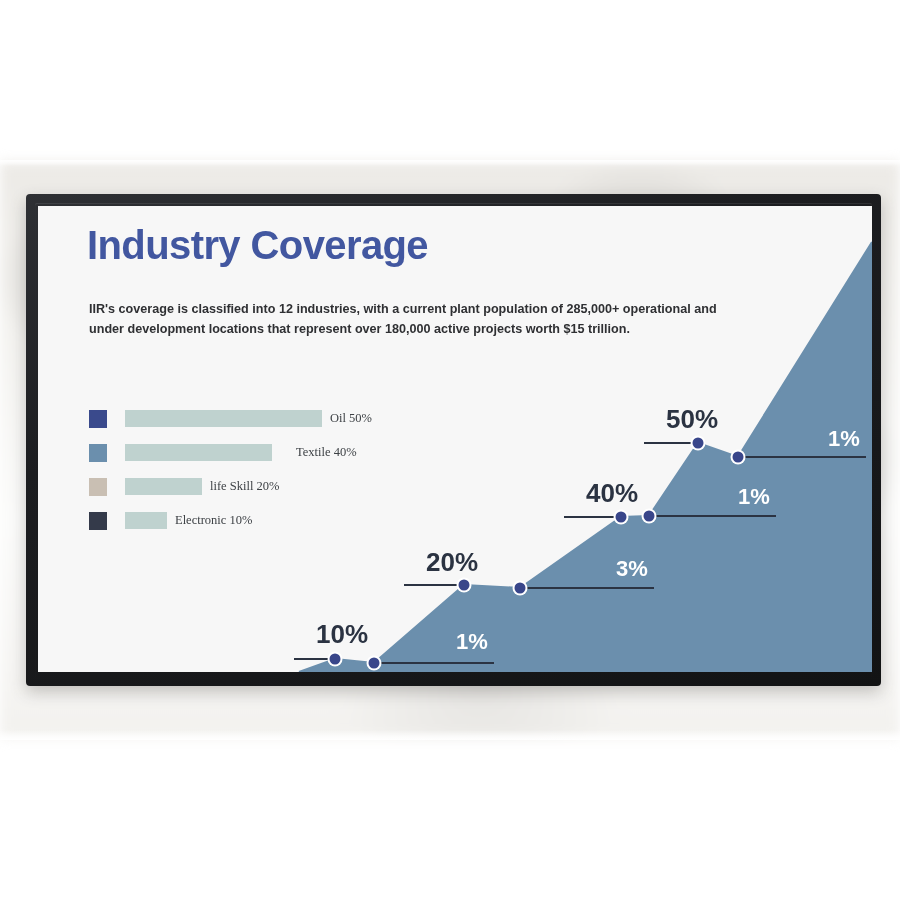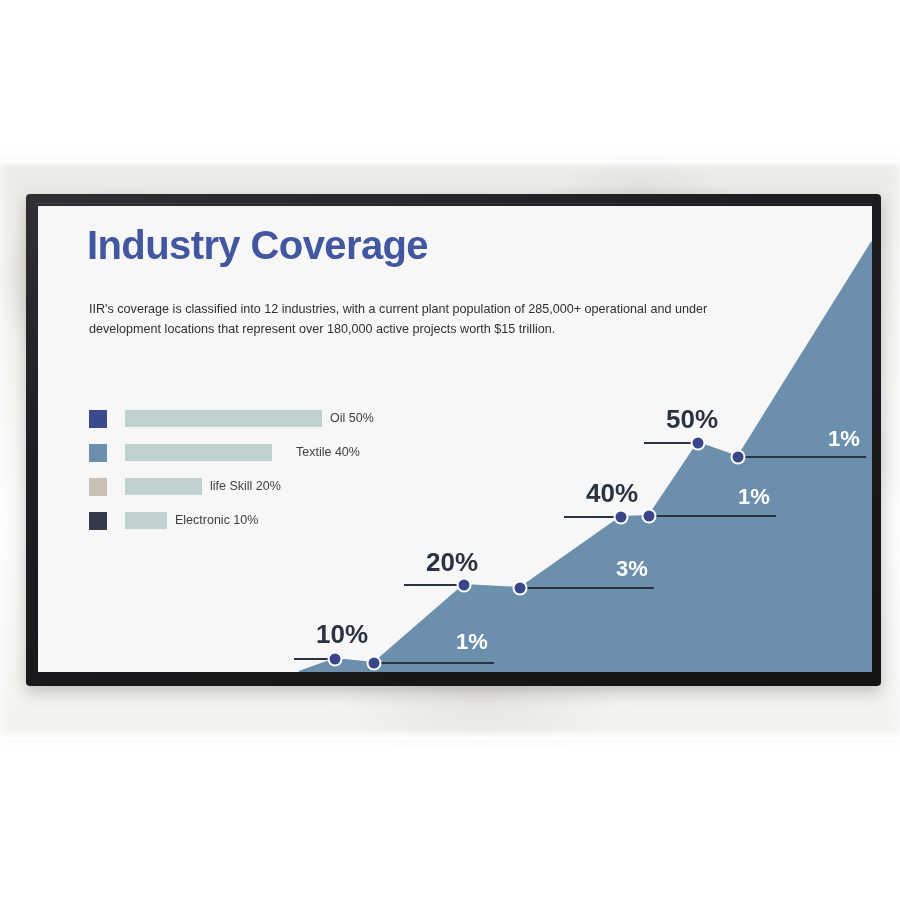--- a/index.html
+++ b/index.html
@@ -88,35 +88,36 @@
     line-height: 1.05;
     white-space: nowrap;
   }
 
   .slide-subtitle {
     position: absolute;
     left: 51px;
     top: 93px;
     width: 640px;
     font-size: 12.6px;
-    font-weight: 400;
+    font-weight: 700;
     line-height: 1.62;
     color: #2f3033;
   }
 
   
   .legend {
     position: absolute;
     left: 51px;
     top: 198px;
     width: 330px;
   }
   .legend-row {
     position: relative;
     height: 34px;
+    font-family: Liberation Serif, serif;
   }
   .legend-swatch {
     position: absolute;
     left: 0;
     top: 6px;
     width: 18px;
     height: 18px;
   }
   .legend-bar {
     position: absolute;

